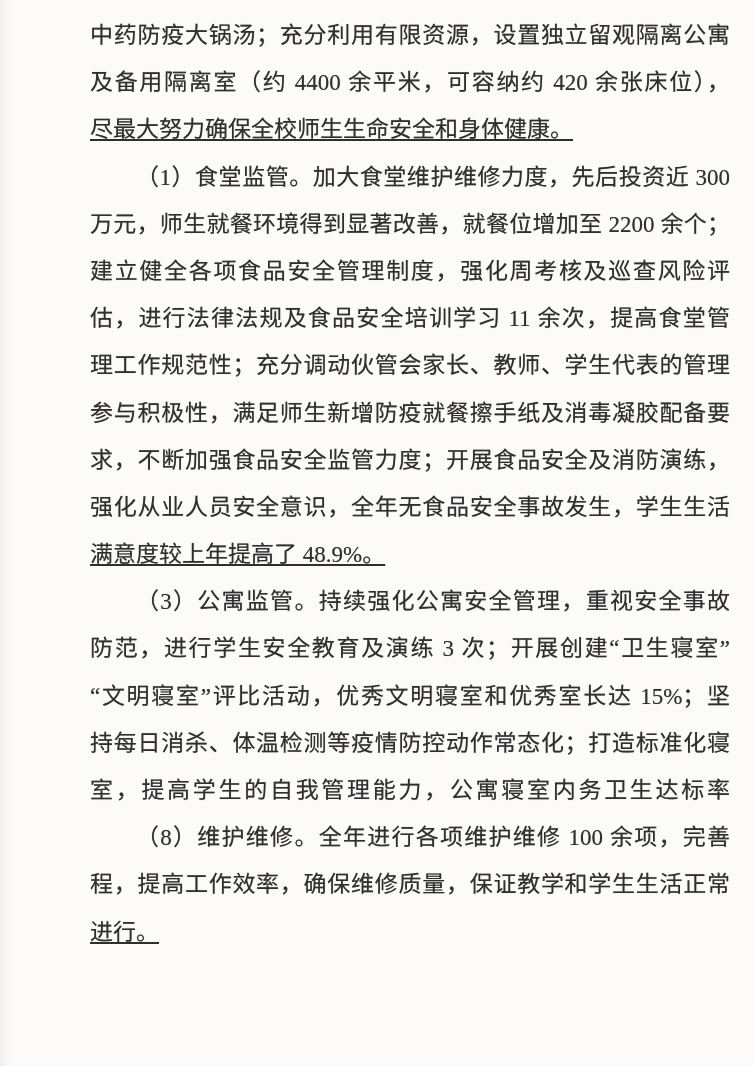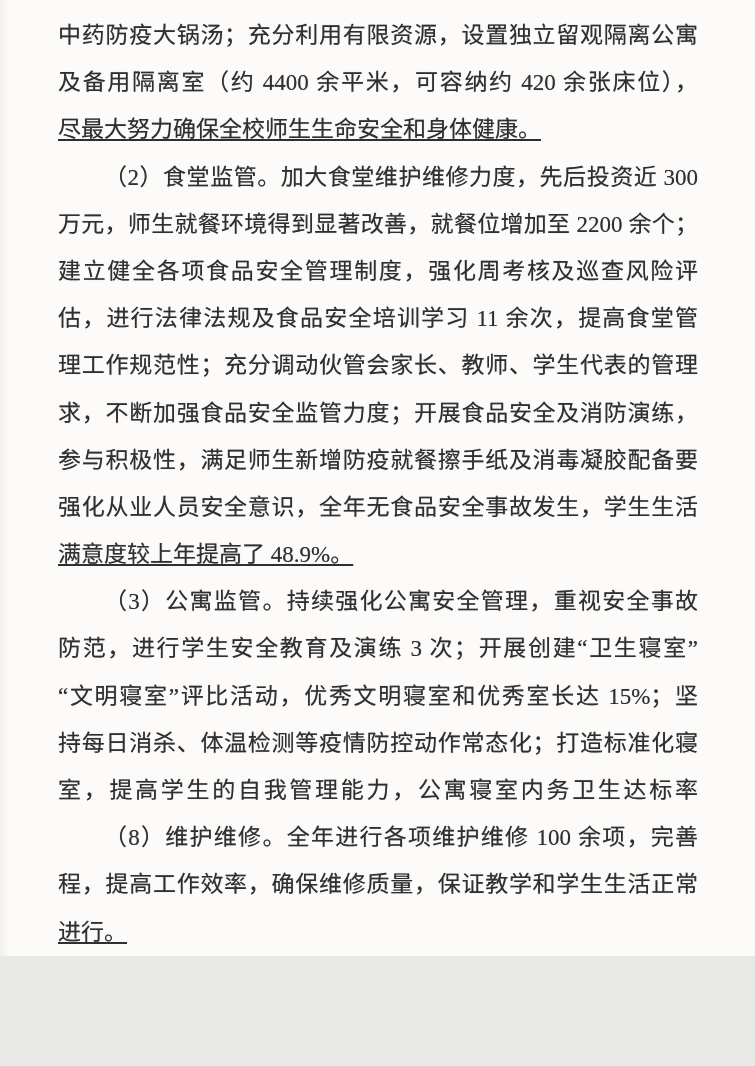--- a/index.html
+++ b/index.html
@@ -3,26 +3,26 @@
 <meta charset="utf-8">
 <style>
   html, body {
     margin: 0;
     padding: 0;
     background: #e8e8e6;
   }
   .page {
     position: relative;
     width: 755px;
-    height: 956px;
+    height: 1066px;
     margin: 0;
     box-sizing: border-box;
     background: #fcfbfa;
     background-image: linear-gradient(to right, rgba(190,190,188,0.18) 0px, rgba(0,0,0,0) 10px);
-    padding: 12px 57px 0 58px;
+    padding: 12px 57px 0 90px;
     overflow: hidden;
   }
   .doc-body {
     width: 640px;
   }
   .line {
     font-family: "Liberation Serif", "DejaVu Serif", serif;
     font-size: 23px;
     color: #2f2f2f;
     height: 47.2px;
@@ -42,27 +42,27 @@
   }
 </style>
 </head>
 <body>
 
 <div class="page">
   <div class="doc-body">
     <div class="line">中药防疫大锅汤；充分利用有限资源，设置独立留观隔离公寓</div>
     <div class="line">及备用隔离室（约 4400 余平米，可容纳约 420 余张床位），</div>
     <div class="line pe">尽最大努力确保全校师生生命安全和身体健康。</div>
-    <div class="line ps">（2）食堂监管。加大食堂维护维修力度，先后投资近 300</div>
+    <div class="line ps">（1）食堂监管。加大食堂维护维修力度，先后投资近 300</div>
     <div class="line">万元，师生就餐环境得到显著改善，就餐位增加至 2200 余个；</div>
     <div class="line">建立健全各项食品安全管理制度，强化周考核及巡查风险评</div>
     <div class="line">估，进行法律法规及食品安全培训学习 11 余次，提高食堂管</div>
     <div class="line">理工作规范性；充分调动伙管会家长、教师、学生代表的管理</div>
+    <div class="line">参与积极性，满足师生新增防疫就餐擦手纸及消毒凝胶配备要</div>
     <div class="line">求，不断加强食品安全监管力度；开展食品安全及消防演练，</div>
-    <div class="line">参与积极性，满足师生新增防疫就餐擦手纸及消毒凝胶配备要</div>
     <div class="line">强化从业人员安全意识，全年无食品安全事故发生，学生生活</div>
     <div class="line pe">满意度较上年提高了 48.9%。</div>
     <div class="line ps">（3）公寓监管。持续强化公寓安全管理，重视安全事故</div>
     <div class="line">防范，进行学生安全教育及演练 3 次；开展创建“卫生寝室”</div>
     <div class="line">“文明寝室”评比活动，优秀文明寝室和优秀室长达 15%；坚</div>
     <div class="line">持每日消杀、体温检测等疫情防控动作常态化；打造标准化寝</div>
     <div class="line">室，提高学生的自我管理能力，公寓寝室内务卫生达标率 98%；</div>
     <div class="line ps">（8）维护维修。全年进行各项维护维修 100 余项，完善</div>
     <div class="line">程，提高工作效率，确保维修质量，保证教学和学生生活正常</div>
     <div class="line pe">进行。</div>

